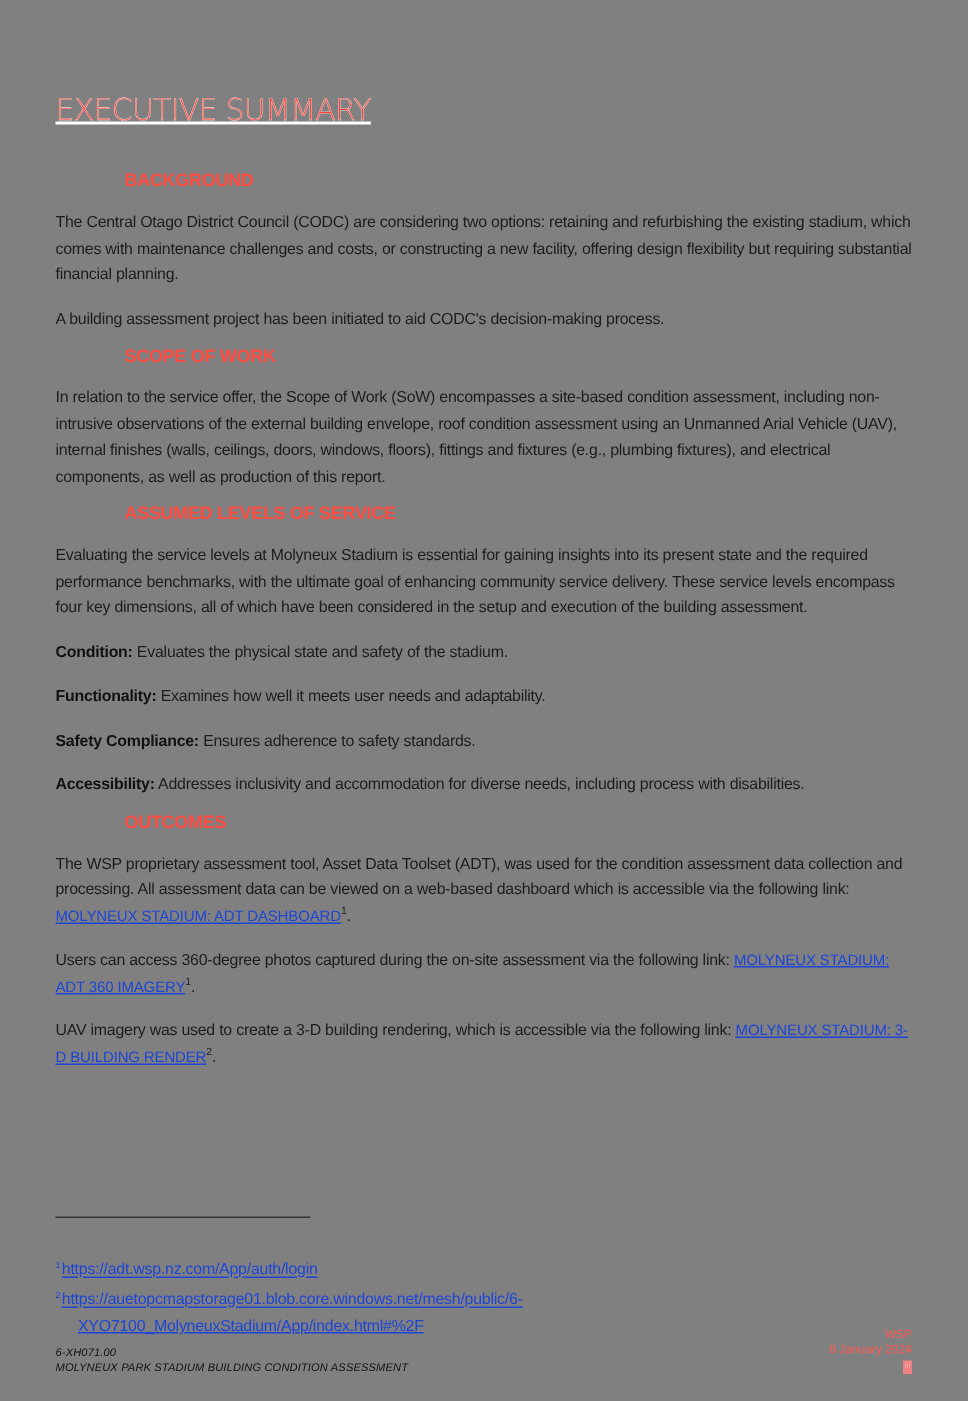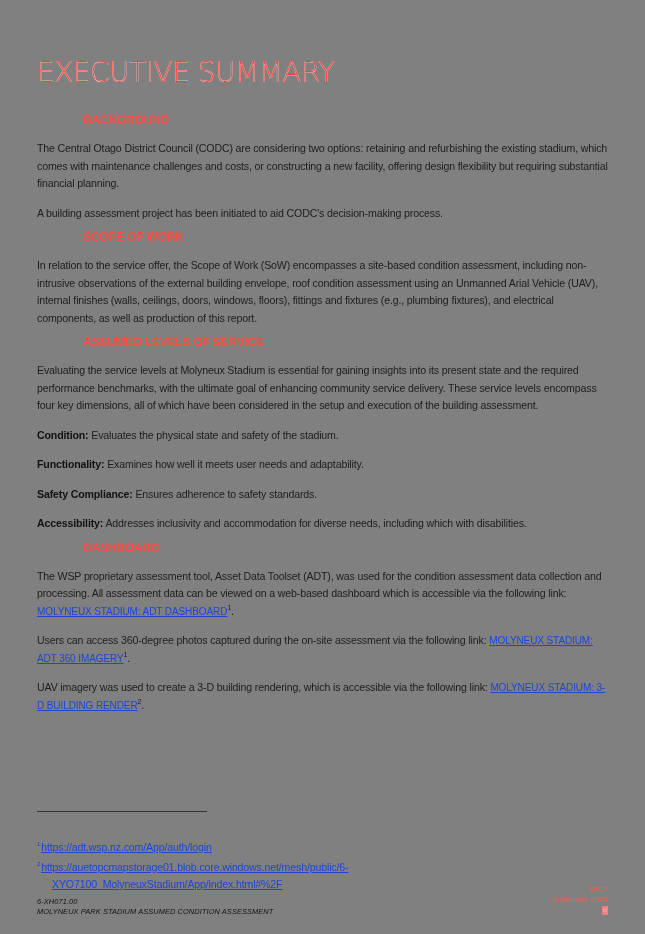--- a/index.html
+++ b/index.html
@@ -17,25 +17,26 @@
     }
     .page {
       position: absolute;
       left: 37px;
       top: 56px;
       width: 572px;
     }
     .title {
       font-family: "DejaVu Sans", sans-serif;
       font-weight: 200;
-      font-size: 28px;
+      font-size: 20px;
       letter-spacing: -0.5px;
       color: #ff3f35;
       margin: 0 0 22px 0;
       line-height: 34px;
+      text-decoration: underline;
       -webkit-text-stroke: 0.2px #fff;
     }
     .section-heading {
       font-family: "Liberation Sans", sans-serif;
       font-weight: 700;
       font-size: 12px;
       color: #ff4a40;
       margin: 0 0 6px 0;
       letter-spacing: -0.2px;
       line-height: 16px;
@@ -144,45 +145,45 @@
     <h2 class="section-heading">SCOPE OF WORK</h2>
     <p>In relation to the service offer, the Scope of Work (SoW) encompasses a site-based condition assessment, including non-intrusive observations of the external building envelope, roof condition assessment using an Unmanned Arial Vehicle (UAV), internal finishes (walls, ceilings, doors, windows, floors), fittings and fixtures (e.g., plumbing fixtures), and electrical components, as well as production of this report.</p>
   </section>
 
   <section>
     <h2 class="section-heading">ASSUMED LEVELS OF SERVICE</h2>
     <p>Evaluating the service levels at Molyneux Stadium is essential for gaining insights into its present state and the required performance benchmarks, with the ultimate goal of enhancing community service delivery. These service levels encompass four key dimensions, all of which have been considered in the setup and execution of the building assessment.</p>
     <p><span class="term">Condition:</span><span> Evaluates the physical state and safety of the stadium.</span></p>
     <p><span class="term">Functionality:</span><span> Examines how well it meets user needs and adaptability.</span></p>
     <p><span class="term">Safety Compliance:</span><span> Ensures adherence to safety standards.</span></p>
-    <p><span class="term">Accessibility:</span><span> Addresses inclusivity and accommodation for diverse needs, including which with disabilities.</span></p>
+    <p><span class="term">Accessibility:</span><span> Addresses inclusivity and accommodation for diverse needs, including process with disabilities.</span></p>
   </section>
 
   <section>
-    <h2 class="section-heading">DASHBOARD</h2>
+    <h2 class="section-heading">OUTCOMES</h2>
     <p><span>The WSP proprietary assessment tool, Asset Data Toolset (ADT), was used for the condition assessment data collection and processing. All assessment data can be viewed on a web-based dashboard which is accessible via the following link: </span><a class="doc-link" href="#">MOLYNEUX STADIUM: ADT DASHBOARD</a><sup>1</sup><span>.</span></p>
     <p><span>Users can access 360-degree photos captured during the on-site assessment via the following link: </span><a class="doc-link" href="#">MOLYNEUX STADIUM: ADT 360 IMAGERY</a><sup>1</sup><span>.</span></p>
     <p><span>UAV imagery was used to create a 3-D building rendering, which is accessible via the following link: </span><a class="doc-link" href="#">MOLYNEUX STADIUM: 3-D BUILDING RENDER</a><sup>2</sup><span>.</span></p>
   </section>
 </div>
 
 <div class="footnote-rule"></div>
 
 <div class="footnotes">
   <p class="footnote">
     <span class="num">1</span><a href="#">https://adt.wsp.nz.com/App/auth/login</a>
   </p>
   <p class="footnote">
     <span class="num">2</span><a href="#">https://auetopcmapstorage01.blob.core.windows.net/mesh/public/6-</a>
     <span class="cont"><a href="#">XYO7100_MolyneuxStadium/App/index.html#%2F</a></span>
   </p>
 </div>
 
 <div class="footer-left">
   <div>6-XH071.00</div>
-  <div>MOLYNEUX PARK STADIUM ASSUMED CONDITION ASSESSMENT</div>
+  <div>MOLYNEUX PARK STADIUM BUILDING CONDITION ASSESSMENT</div>
 </div>
 
 <div class="footer-right">
   <div>WSP</div>
   <div>8 January 2024</div>
   <div><span class="page-num">iii</span></div>
 </div>
 
 </body></html>

